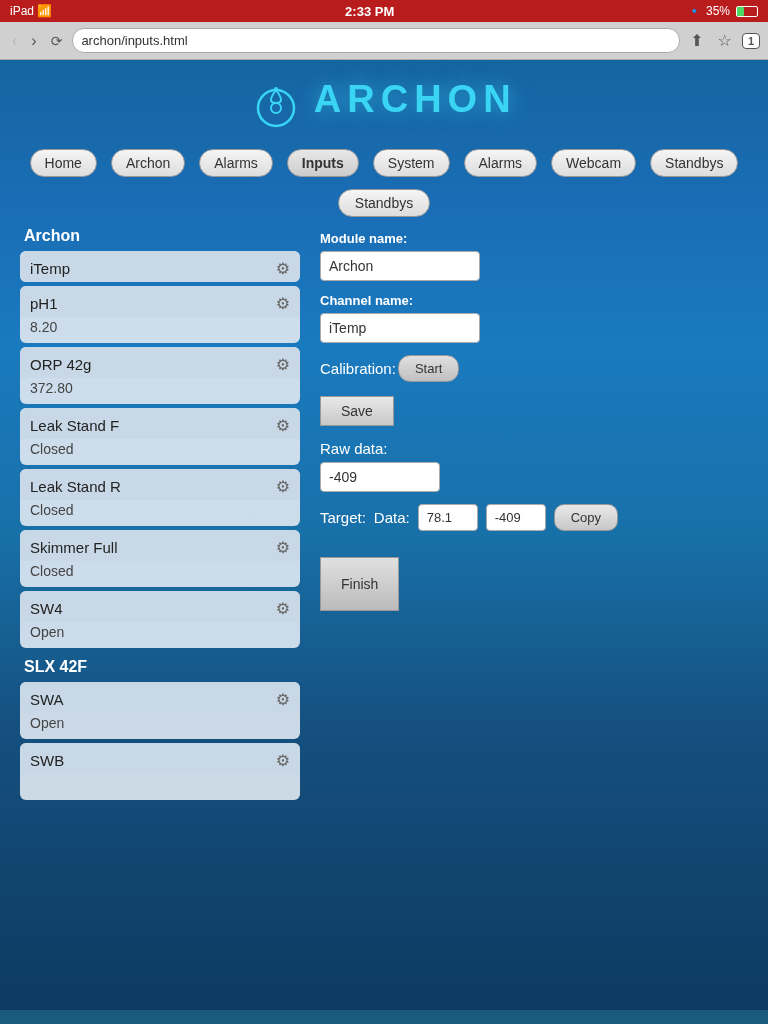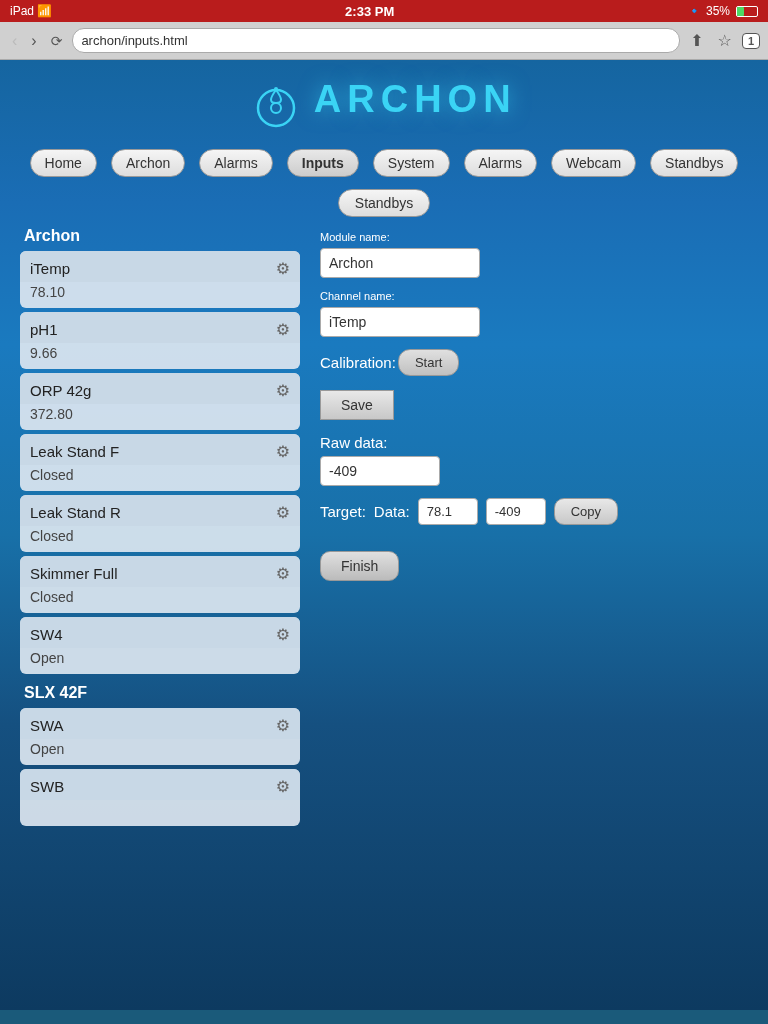--- a/index.html
+++ b/index.html
@@ -212,23 +212,23 @@
     }
 
     
     .right-panel {
       flex: 1;
       padding-top: 4px;
     }
 
     .field-label {
       color: #fff;
-      font-size: 11px;
+      font-size: 13px;
       margin-bottom: 5px;
-      font-weight: 400;
+      font-weight: 700;
     }
 
     .text-input {
       background: #fff;
       border: 1px solid #aaa;
       border-radius: 4px;
       padding: 6px 8px;
       font-size: 14px;
       width: 160px;
       margin-bottom: 12px;
@@ -311,22 +311,22 @@
       border: 1px solid #999;
       border-radius: 10px;
       padding: 5px 16px;
       font-size: 13px;
       color: #333;
       cursor: pointer;
     }
     .finish-btn {
       background: linear-gradient(180deg, #e0e0e0 0%, #bbb 100%);
       border: 1px solid #999;
-      border-radius: 10px;
-      padding: 6px 20px;
+      border-radius: 0;
+      padding: 18px 20px;
       font-size: 14px;
       color: #333;
       cursor: pointer;
     }
   </style>
 </head>
 <body>
 
 <div class="status-bar">
   <div class="status-bar-left">
@@ -380,29 +380,28 @@
   <div class="main-content">
 
     <div class="left-panel">
       <div class="section-label">Archon</div>
 
       <div class="input-card">
         <div class="input-card-header">
           <span class="input-card-name">iTemp</span>
           <span class="gear-icon">⚙</span>
         </div>
-        <div class="input-card-value">78.10</div>
       </div>
 
       <div class="input-card">
         <div class="input-card-header">
           <span class="input-card-name">pH1</span>
           <span class="gear-icon">⚙</span>
         </div>
-        <div class="input-card-value">9.66</div>
+        <div class="input-card-value">8.20</div>
       </div>
 
       <div class="input-card">
         <div class="input-card-header">
           <span class="input-card-name">ORP 42g</span>
           <span class="gear-icon">⚙</span>
         </div>
         <div class="input-card-value">372.80</div>
       </div>
 

